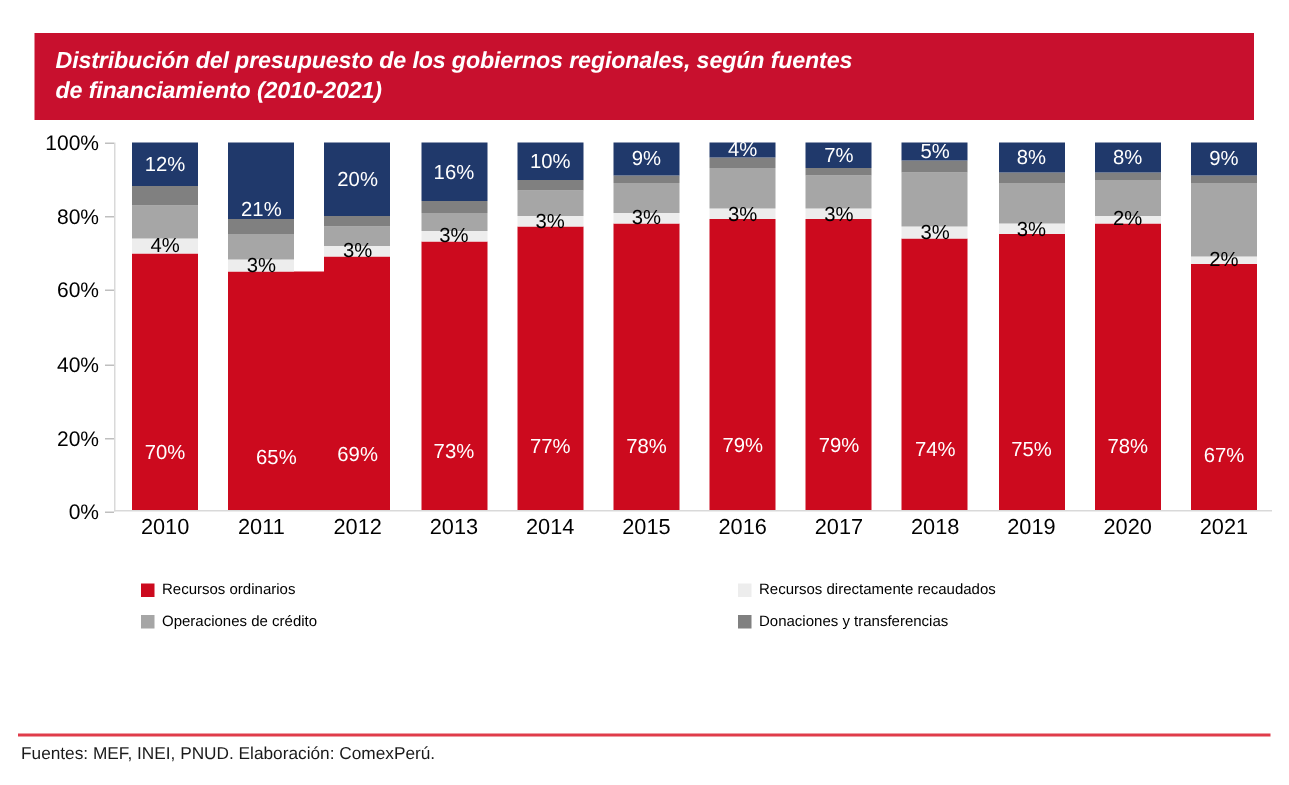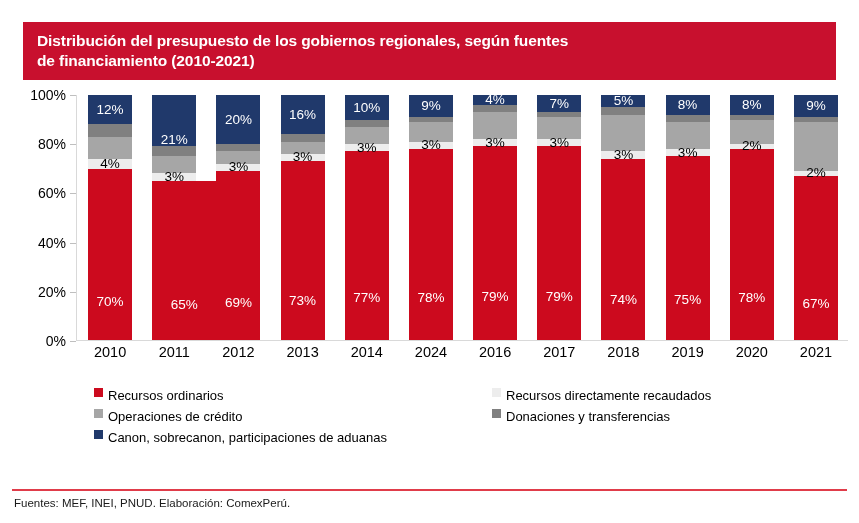--- a/index.html
+++ b/index.html
@@ -12,20 +12,21 @@
   }
 
   
   #header-band{
     position:absolute;
     left:23px; top:22px;
     width:813px; height:58px;
     background:#c8102e;
     box-sizing:border-box;
     padding:9px 0 0 14px;
+    font-style:italic;
   }
   #header-title{
     color:#ffffff;
     font-size:15.5px;
     font-weight:bold;
     line-height:20px;
     letter-spacing:-0.1px;
     white-space:pre-line;
   }
 
@@ -130,21 +131,22 @@
 
   
   #legend{
     position:absolute;
     left:0; top:382px;
     width:859px; height:80px;
   }
   .legend-item{
     position:absolute;
     display:flex;
-    font-size:13px;
+    align-items:center;
+    font-size:10px;
     color:#000000;
     white-space:nowrap;
   }
   .legend-swatch{
     width:9px;height:9px;
     margin-right:5px;
     flex:0 0 auto;
   }
   #lg-0{ left:94px; top:6px; }
   #lg-1{ left:492px; top:6px; }
@@ -372,21 +374,21 @@
           </div>
         </div>
       </div>
     </div>
   <div id="x-axis">
       <div class="x-tick">2010</div>
       <div class="x-tick">2011</div>
       <div class="x-tick">2012</div>
       <div class="x-tick">2013</div>
       <div class="x-tick">2014</div>
-      <div class="x-tick">2024</div>
+      <div class="x-tick">2015</div>
       <div class="x-tick">2016</div>
       <div class="x-tick">2017</div>
       <div class="x-tick">2018</div>
       <div class="x-tick">2019</div>
       <div class="x-tick">2020</div>
       <div class="x-tick">2021</div>
     </div>
 </div>
 
 <div id="legend">
@@ -399,20 +401,16 @@
       <span>Recursos directamente recaudados</span>
     </div>
     <div class="legend-item" id="lg-2">
       <span class="legend-swatch" style="background: rgb(166, 166, 166);"></span>
       <span>Operaciones de crédito</span>
     </div>
     <div class="legend-item" id="lg-3">
       <span class="legend-swatch" style="background: rgb(128, 128, 128);"></span>
       <span>Donaciones y transferencias</span>
     </div>
-    <div class="legend-item" id="lg-4">
-      <span class="legend-swatch" style="background: rgb(32, 57, 107);"></span>
-      <span>Canon, sobrecanon, participaciones de aduanas</span>
-    </div>
   </div>
 
 <div id="footer-rule"></div>
 <div id="footer-text">Fuentes: MEF, INEI, PNUD. Elaboración: ComexPerú.</div>
 
 </body></html>

